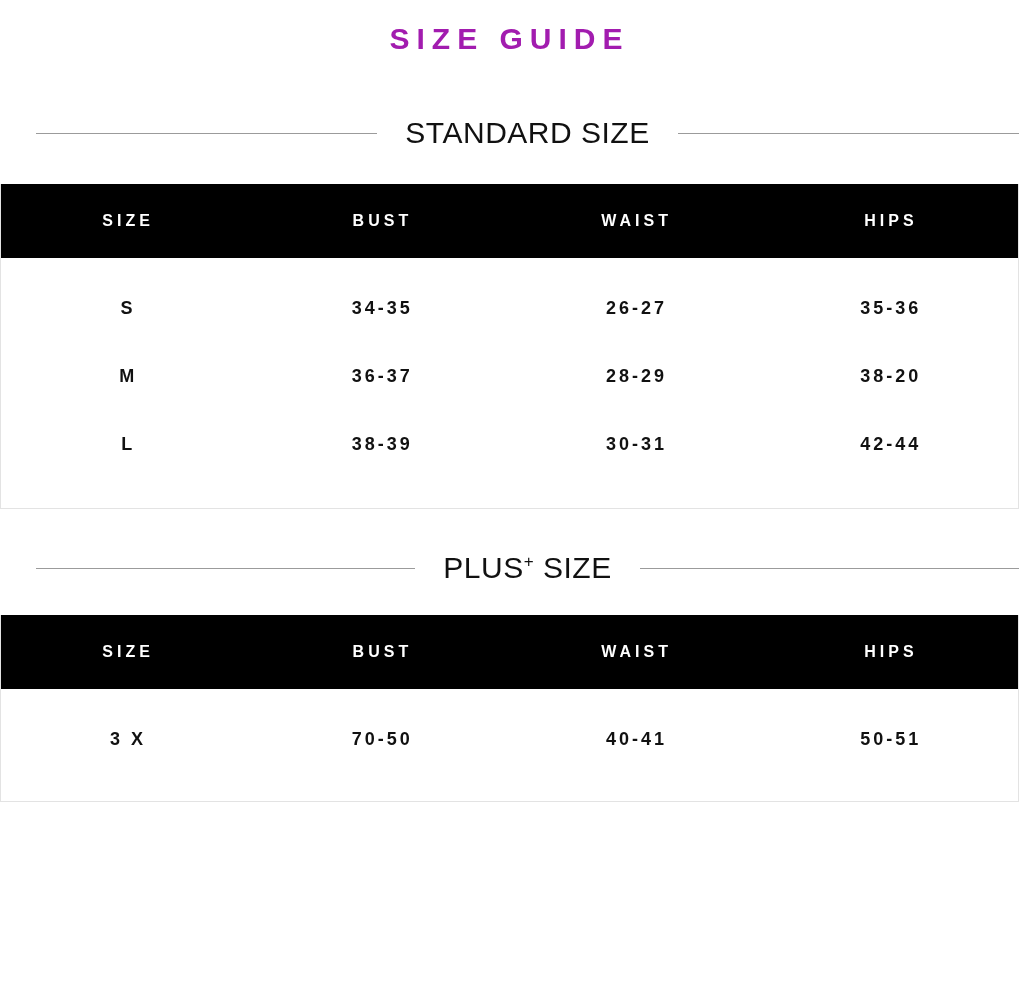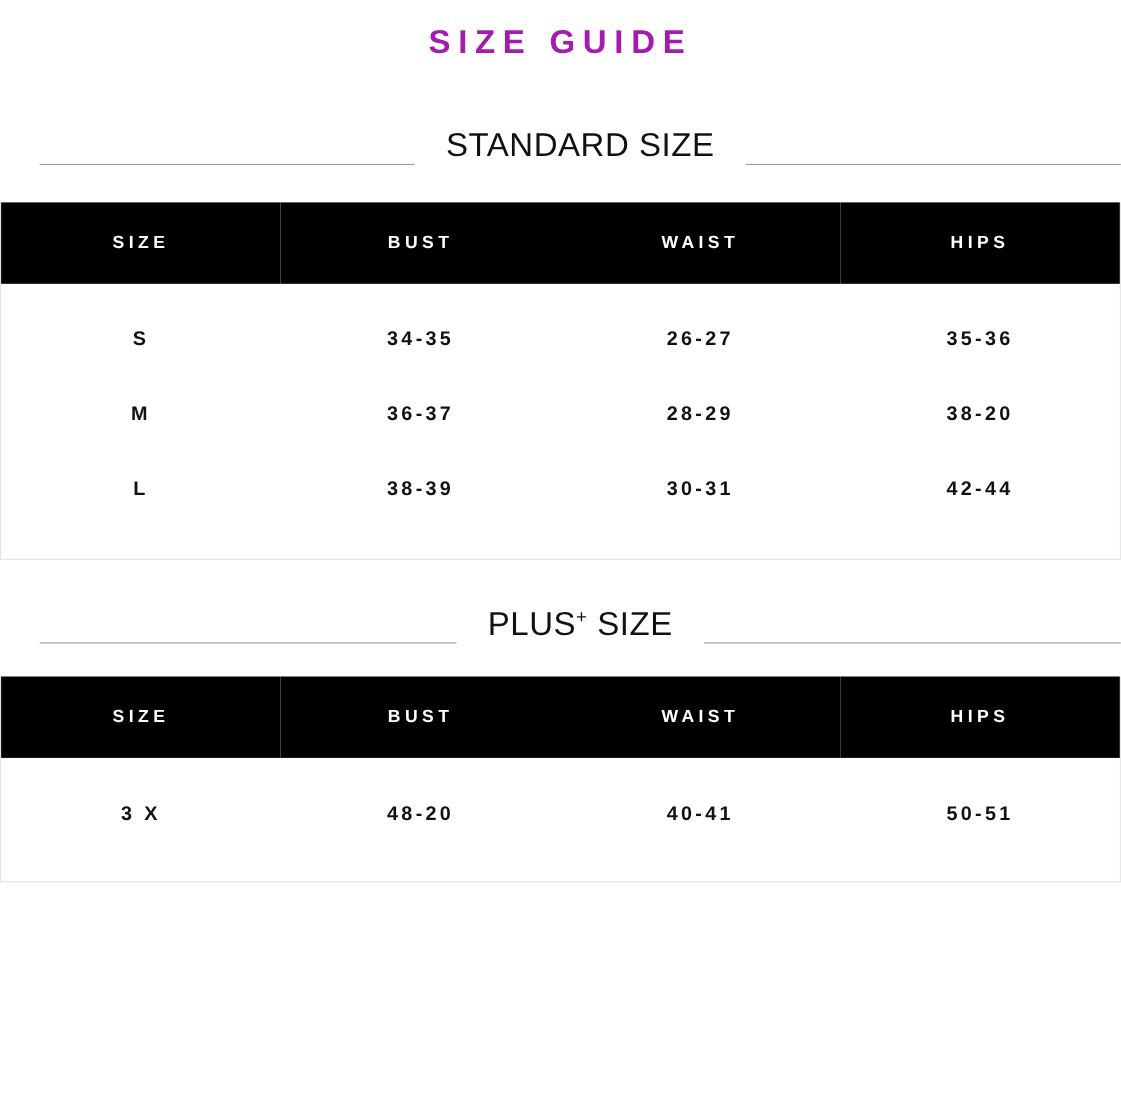--- a/index.html
+++ b/index.html
@@ -28,21 +28,21 @@
     font-size: 30px;
     font-weight: bold;
     letter-spacing: 7px;
     padding-top: 22px;
     color: #a21caf;
   }
 
   
   .section-head {
     display: flex;
-    align-items: flex-end;
+    align-items: center;
     width: 100%;
     box-sizing: border-box;
     padding-left: 36px;
   }
   .section-head .rule {
     flex: 1 1 auto;
     height: 1px;
     background: #9b9b9b;
   }
   .section-head .rule.left  { margin-right: 0; }
@@ -189,21 +189,21 @@
       </thead>
       <tbody>
         <tr>
           <td style="height:14px"></td>
           <td style="height:14px"></td>
           <td style="height:14px"></td>
           <td style="height:14px"></td>
         </tr>
         <tr>
           <td class="size-col">3 X</td>
-          <td>48-20</td>
+          <td>70-50</td>
           <td>40-41</td>
           <td>50-51</td>
         </tr>
         <tr>
           <td style="height:26px"></td>
           <td style="height:26px"></td>
           <td style="height:26px"></td>
           <td style="height:26px"></td>
         </tr>
       </tbody>

